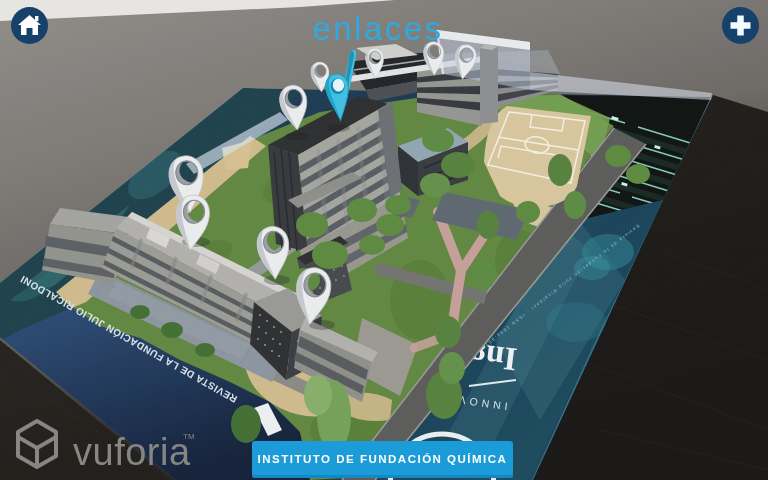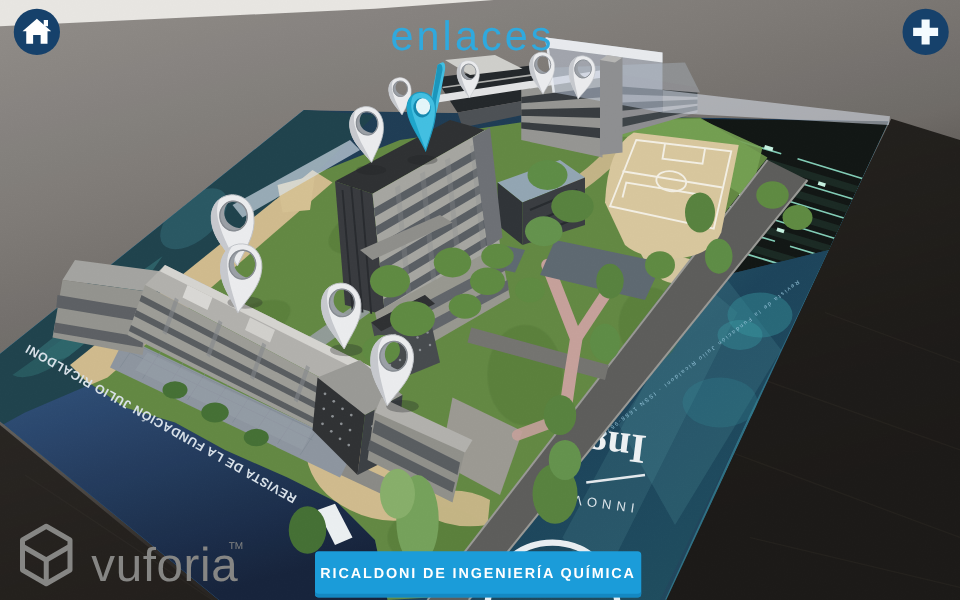--- a/index.html
+++ b/index.html
@@ -440,21 +440,21 @@
 </svg>
 
 <svg style="position:absolute;left:721px;top:6px" width="39" height="39" viewBox="0 0 39 39">
 <circle cx="19.5" cy="19.5" r="18.5" fill="#16416b"></circle>
 <path d="M19.5,9.5 L19.5,29.5 M9.5,19.5 L29.5,19.5" stroke="#f4fbff" stroke-width="6.5"></path>
 </svg>
 
 <div style="position:absolute;left:-6px;top:10px;width:768px;text-align:center;font-size:33px;color:#2fa9de;letter-spacing:2.5px">enlaces</div>
 
 <div style="position:absolute;left:252px;top:441px;width:261px;height:37px;background:#1b9cd9;border-radius:3px;box-shadow:inset 0 -3px 0 #1488c2"></div>
-<div style="position:absolute;left:252px;top:441px;width:261px;height:37px;line-height:37px;text-align:center;font-size:11.5px;font-weight:bold;color:#ffffff;letter-spacing:1.5px">RICALDONI DE INGENIERÍA QUÍMICA</div>
+<div style="position:absolute;left:252px;top:441px;width:261px;height:37px;line-height:37px;text-align:center;font-size:11.5px;font-weight:bold;color:#ffffff;letter-spacing:1.5px">INSTITUTO DE FUNDACIÓN QUÍMICA</div>
 
 <svg style="position:absolute;left:14px;top:417px" width="210" height="60" viewBox="0 0 210 60">
 <g stroke="#868684" stroke-width="4" fill="none" stroke-linejoin="round">
 <path d="M23,4 L42,15 L42,39 L23,50 L4,39 L4,15 Z"></path>
 <path d="M4,20 L23,31 L42,20"></path>
 <path d="M23,31 L23,50"></path>
 </g>
 <text x="59" y="48" font-size="38" fill="#868684" font-family="Liberation Sans,sans-serif" letter-spacing="0.5">vuforia</text>
 <text x="169" y="22" font-size="8" fill="#868684">TM</text>
 </svg>

